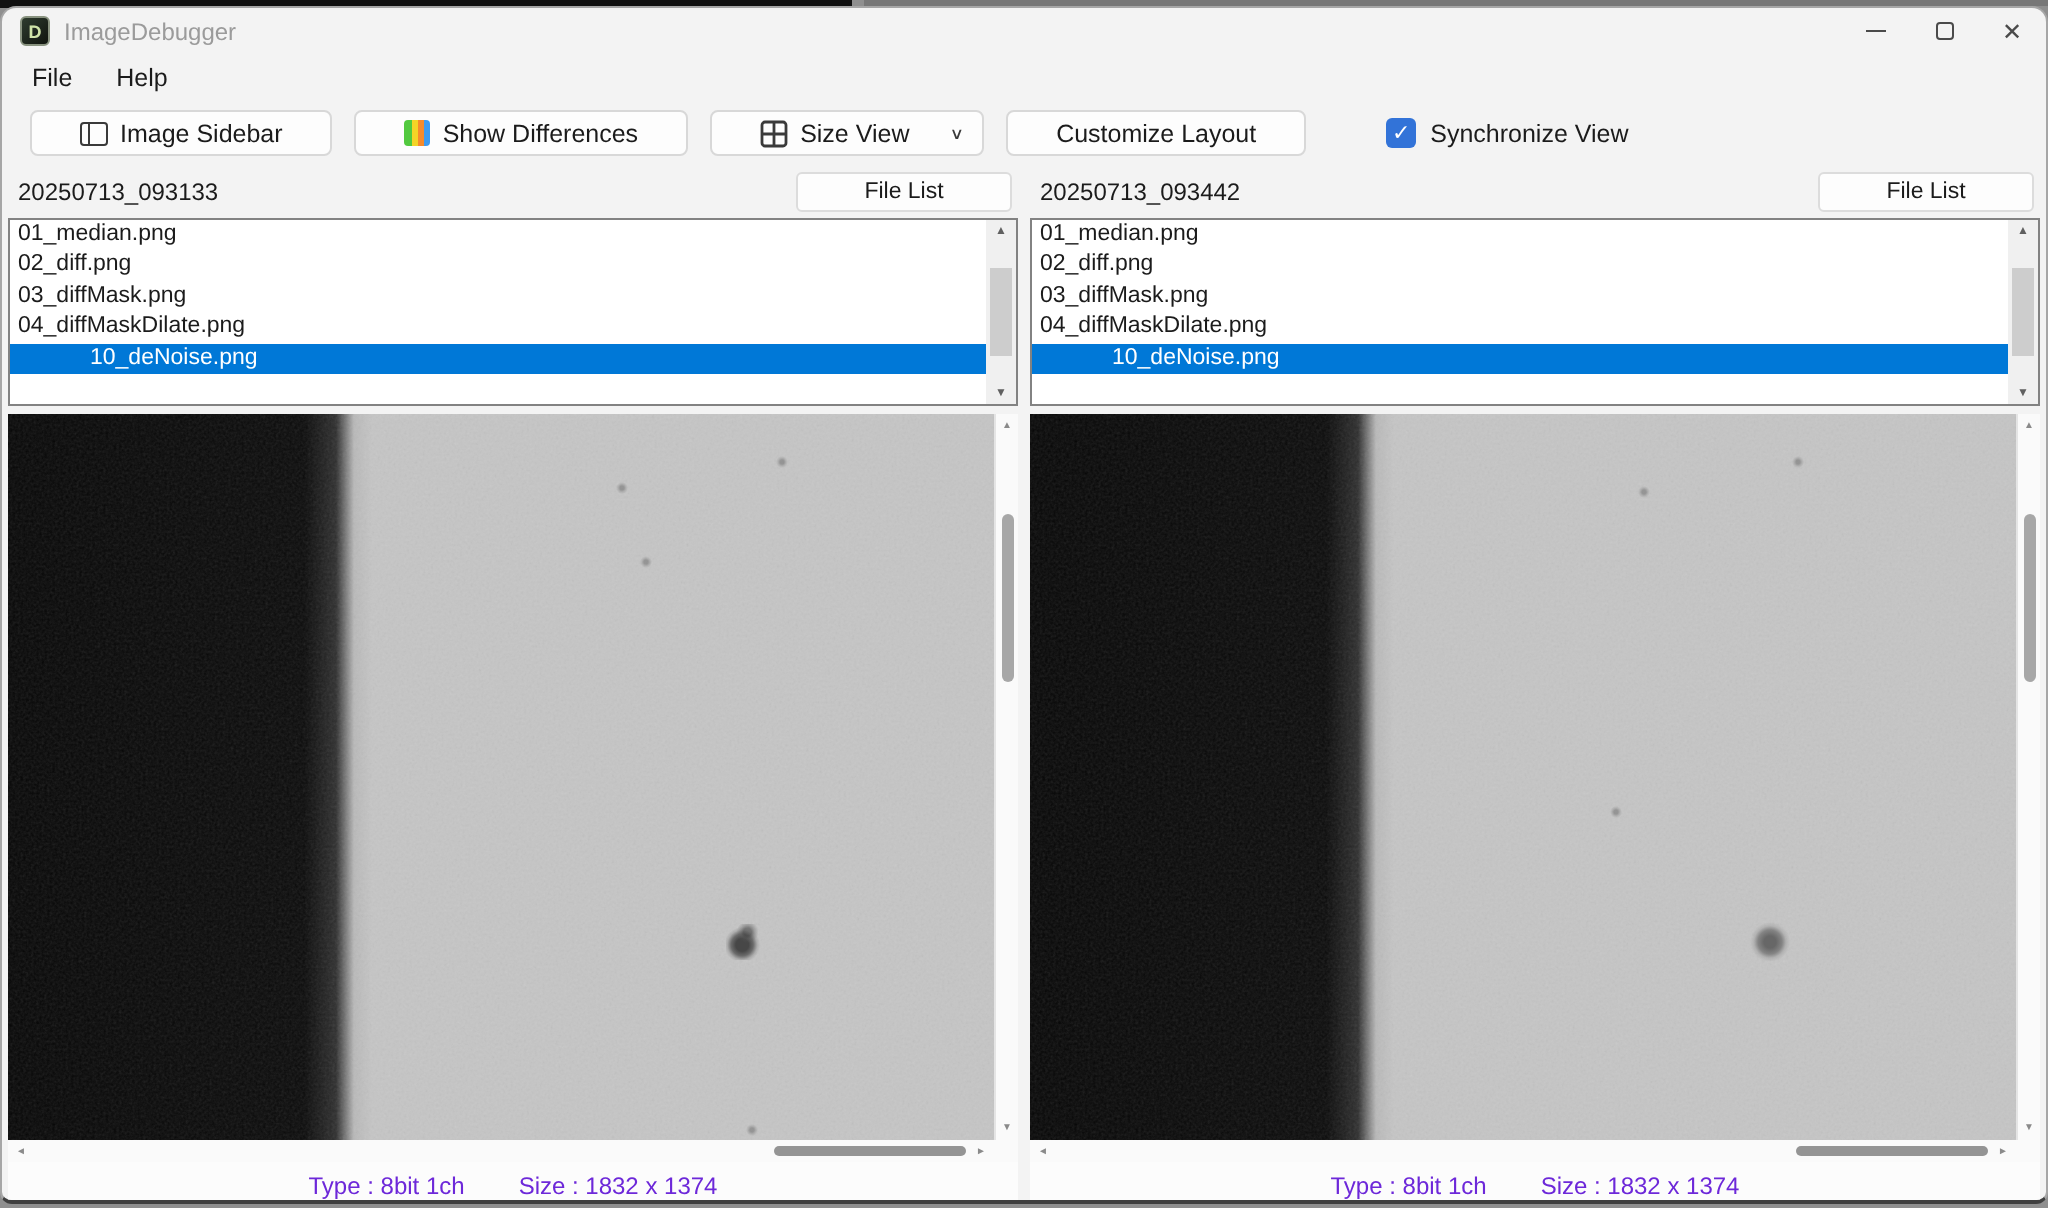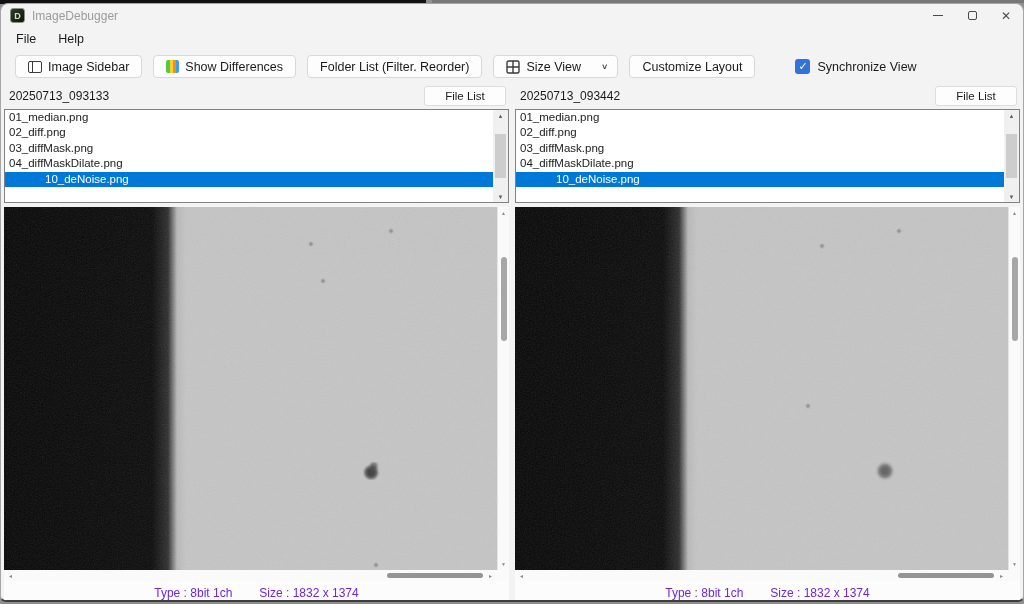--- a/index.html
+++ b/index.html
@@ -25,21 +25,21 @@
              color:#4a4a4a; font-size:12px; }
   .min-glyph { display:inline-block; width:10px; height:1px; background:#4a4a4a; }
   .max-glyph { display:inline-block; width:9px; height:9px; border:1px solid #4a4a4a; border-radius:2px; }
 
   
   .menubar { height:23px; display:flex; align-items:center; padding-left:4px; }
   .menu-item { font-size:12.5px; color:#1b1b1b; padding:3px 11px; }
 
   
   .toolbar { height:33px; display:flex; align-items:center; padding-left:14px; }
-  .tbtn { height:23px; display:inline-flex; align-items:center; gap:6px; padding:0 12px;
+  .tbtn { height:23px; display:inline-flex; align-items:center; gap:6px; padding:0 24px;
           background:#fdfdfd; border:1px solid #d8d8d8; border-radius:4px;
           font-size:12.5px; color:#1b1b1b; white-space:nowrap; }
   .tbtn + .tbtn { margin-left:11px; }
   .icon-sidebar { width:14px; height:12px; border:1.4px solid #3a3a3a; border-radius:2px; position:relative; }
   .icon-sidebar::after { content:""; position:absolute; left:3px; top:0; bottom:0; width:1.4px; background:#3a3a3a; }
   .icon-diff { width:13px; height:13px; border-radius:2px; overflow:hidden; display:flex; }
   .icon-diff i { flex:1; }
   .icon-diff i:nth-child(1){background:#52c93f;} .icon-diff i:nth-child(2){background:#f4d426;}
   .icon-diff i:nth-child(3){background:#f68b2c;} .icon-diff i:nth-child(4){background:#3e9bf0;}
   .gridview { margin-left:38px; padding-right:9px; }
@@ -47,21 +47,21 @@
   .sync { margin-left:40px; display:inline-flex; align-items:center; gap:7px; }
   .checkbox { width:15px; height:15px; background:#3273d8; border-radius:3px; display:flex;
               align-items:center; justify-content:center; color:#fff; font-size:11px; }
   .sync-label { font-size:12.5px; color:#1b1b1b; }
 
   
   .panels { display:flex; gap:6px; padding:0 3px; }
   .panel { width:506px; display:flex; flex-direction:column; }
   .panel-header { height:26px; display:flex; align-items:center; padding:0 3px 0 5px; }
   .folder-label { font-size:12px; color:#1b1b1b; }
-  .filelist-btn { margin-left:auto; width:82px; height:20px; background:#fdfdfd;
+  .filelist-btn { margin-left:auto; width:108px; height:20px; background:#fdfdfd;
                   border:1px solid #dcdcdc; border-radius:3px; font-size:11.5px; color:#1b1b1b;
                   display:flex; align-items:center; justify-content:center;
                   font-family:"Liberation Sans", sans-serif; }
 
   .listbox { position:relative; height:94px; background:#fff; border:1px solid #828282; overflow:hidden; }
   .listrow { height:15.4px; line-height:15.4px; font-size:11.5px; color:#1b1b1b; padding-left:4px;
              width:calc(100% - 15px); white-space:nowrap; }
   .listrow.selected { background:#0078d7; color:#fff; width:100%;padding-left:40px; }
   .lb-scroll { position:absolute; right:0; top:0; bottom:0; width:15px; background:#f0f0f0; }
   .lb-arrow { position:absolute; left:0; width:15px; height:11px; display:flex; align-items:center;
@@ -135,23 +135,20 @@
       </button>
       <button class="tbtn">
         <span class="icon-diff">
             <i></i>
             <i></i>
             <i></i>
             <i></i>
           </span>
         <span>Show Differences</span>
       </button>
-      <button class="tbtn">
-        <span>Folder List (Filter. Reorder)</span>
-      </button>
       <button class="tbtn gridview">
         <svg width="14" height="14" viewBox="0 0 14 14">
           <rect x="1" y="1" width="12" height="12" rx="1.5" fill="none" stroke="#3a3a3a" stroke-width="1.4"></rect>
           <line x1="7" y1="1" x2="7" y2="13" stroke="#3a3a3a" stroke-width="1.4"></line>
           <line x1="1" y1="7" x2="13" y2="7" stroke="#3a3a3a" stroke-width="1.4"></line>
         </svg>
         <span>Size View</span>
         <span class="chev">∨</span>
       </button>
       <button class="tbtn">

